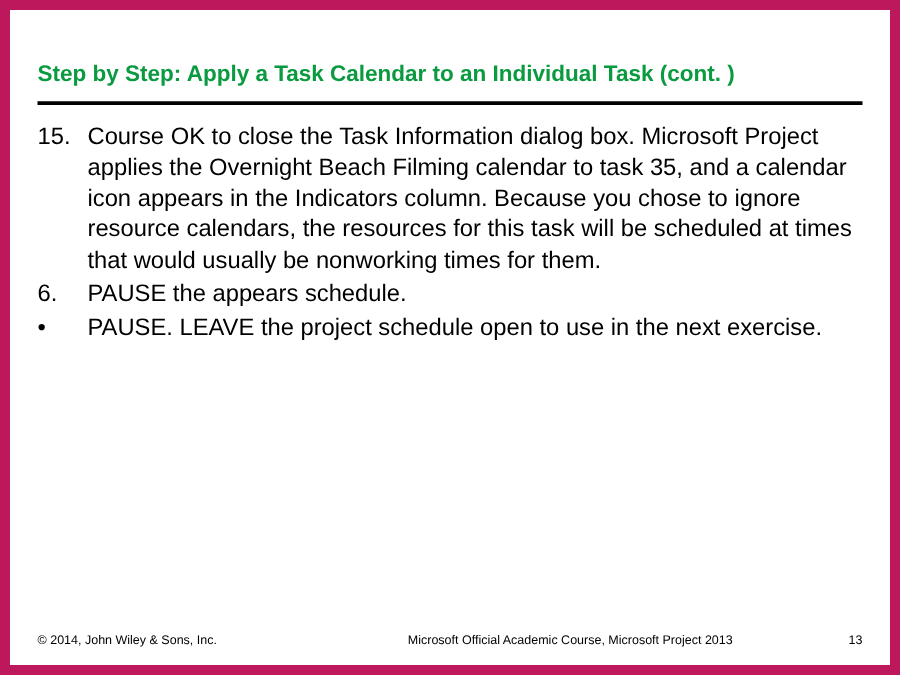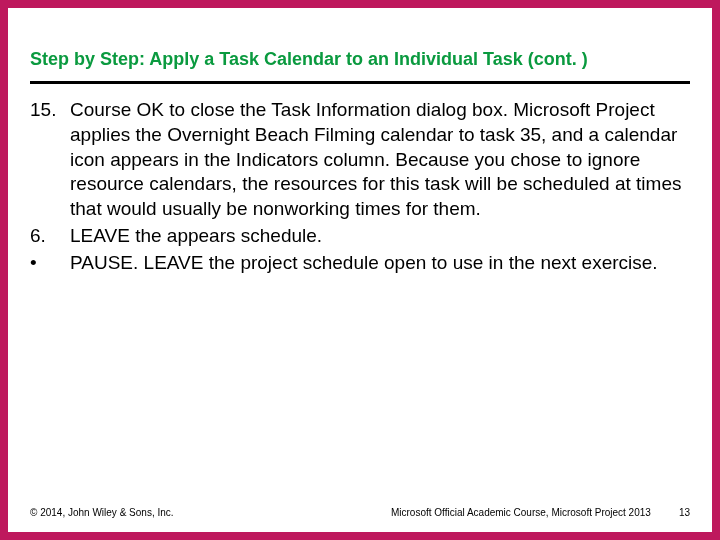--- a/index.html
+++ b/index.html
@@ -49,24 +49,23 @@
   .bold { font-weight: normal; }
   .footer {
     position: absolute;
     left: 22px;
     right: 22px;
     bottom: 14px;
     display: flex;
     align-items: baseline;
     font-size: 10px;
     color: #000;
-    gap: 28px;
   }
   .footer .copy { flex: 0 0 auto; }
-  .footer .course { flex: 1; text-align: right; padding-left: 60px; }
+  .footer .course { flex: 1; text-align: center; padding-left: 60px; }
   .footer .pagenum { flex: 0 0 auto; text-align: right; margin-top: 40px; }
 </style>
 </head>
 <body>
 
 <div class="slide">
   <div class="inner">
 
     <div class="title">Step by Step: Apply a Task Calendar to an Individual Task (cont. )</div>
     <hr class="rule">
@@ -76,21 +75,21 @@
       <div class="item">
         <div class="num">15.</div>
         <div class="txt">
           <span>Course </span><span class="bold">OK</span><span> to close the Task Information dialog box. Microsoft Project applies the Overnight Beach Filming calendar to task 35, and a calendar icon appears in the Indicators column. Because you chose to ignore resource calendars, the resources for this task will be scheduled at times that would usually be nonworking times for them.</span>
         </div>
       </div>
 
       <div class="item">
         <div class="num">6.</div>
         <div class="txt">
-          <span class="bold">LEAVE</span><span> the appears schedule.</span>
+          <span class="bold">PAUSE</span><span> the appears schedule.</span>
         </div>
       </div>
 
       <div class="item">
         <div class="num">•</div>
         <div class="txt">
           <span class="bold">PAUSE. LEAVE</span><span> the project schedule open to use in the next exercise.</span>
         </div>
       </div>
 

